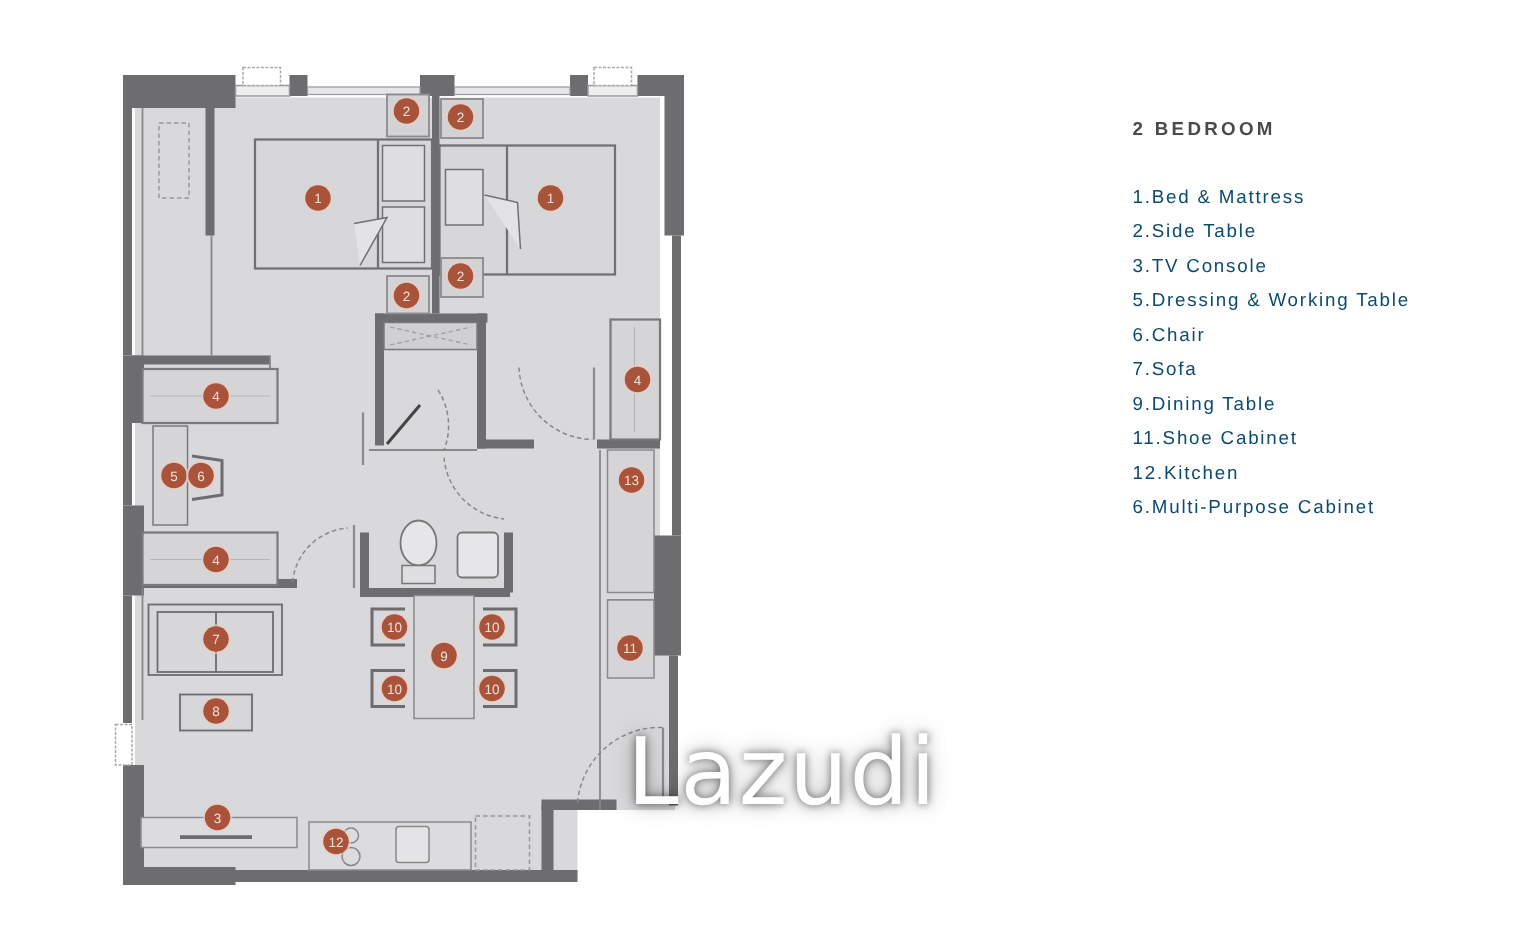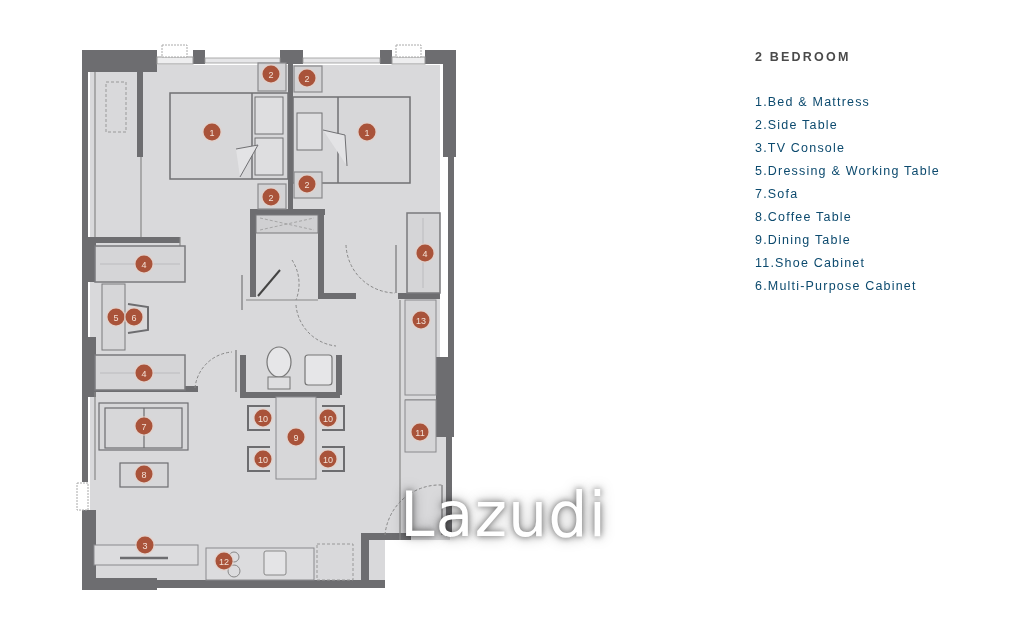--- a/index.html
+++ b/index.html
@@ -6,27 +6,28 @@
     body {
       width: 1024px; height: 626px; background: #ffffff;
       position: relative; overflow: hidden;
       font-family: "Liberation Sans", sans-serif;
     }
     #plan { position: absolute; left: 0; top: 0; }
     .legend { position: absolute; left: 755px; top: 47px; color: #555; }
     .legend .title {
       font-weight: bold; font-size: 12.5px; letter-spacing: 2.2px; color: #4a4a4a;
       line-height: 20px;
+      margin-top: 29px;
     }
     .legend ol { list-style: none; margin: 24px 0 0 0; padding: 0; }
     .legend li {
       font-size: 12.5px; letter-spacing: 1.2px; line-height: 23px; color: #0c4a6e;
     }
     .watermark {
-      position: absolute; left: 400px; top: 478px;
+      position: absolute; left: 418px; top: 478px;
       font-size: 62px; color: #ffffff; letter-spacing: 1px;
       text-shadow: 0 0 6px rgba(0,0,0,0.55), 0 0 14px rgba(0,0,0,0.35);
       font-family: "DejaVu Sans", sans-serif; font-weight: normal;
     }
     .mk text { font-family: "Liberation Sans", sans-serif; font-size: 9px; fill: #f3e1d6; text-anchor: middle; dominant-baseline: central; }
   </style>
 </head>
 <body>
 
 <svg id="plan" width="1024" height="626" viewBox="0 0 1024 626">
@@ -297,21 +298,22 @@
     </g>
 </svg>
 
 <div class="legend">
   <div class="title">2 BEDROOM</div>
   <ol>
     <li>1.Bed &amp; Mattress</li>
     <li>2.Side Table</li>
     <li>3.TV Console</li>
     <li>5.Dressing &amp; Working Table</li>
+    <li>6.Chair</li>
     <li>7.Sofa</li>
-    <li>8.Coffee Table</li>
     <li>9.Dining Table</li>
     <li>11.Shoe Cabinet</li>
+    <li>12.Kitchen</li>
     <li>6.Multi-Purpose Cabinet</li>
   </ol>
 </div>
 
 <div class="watermark">Lazudi</div>
 
 </body></html>

